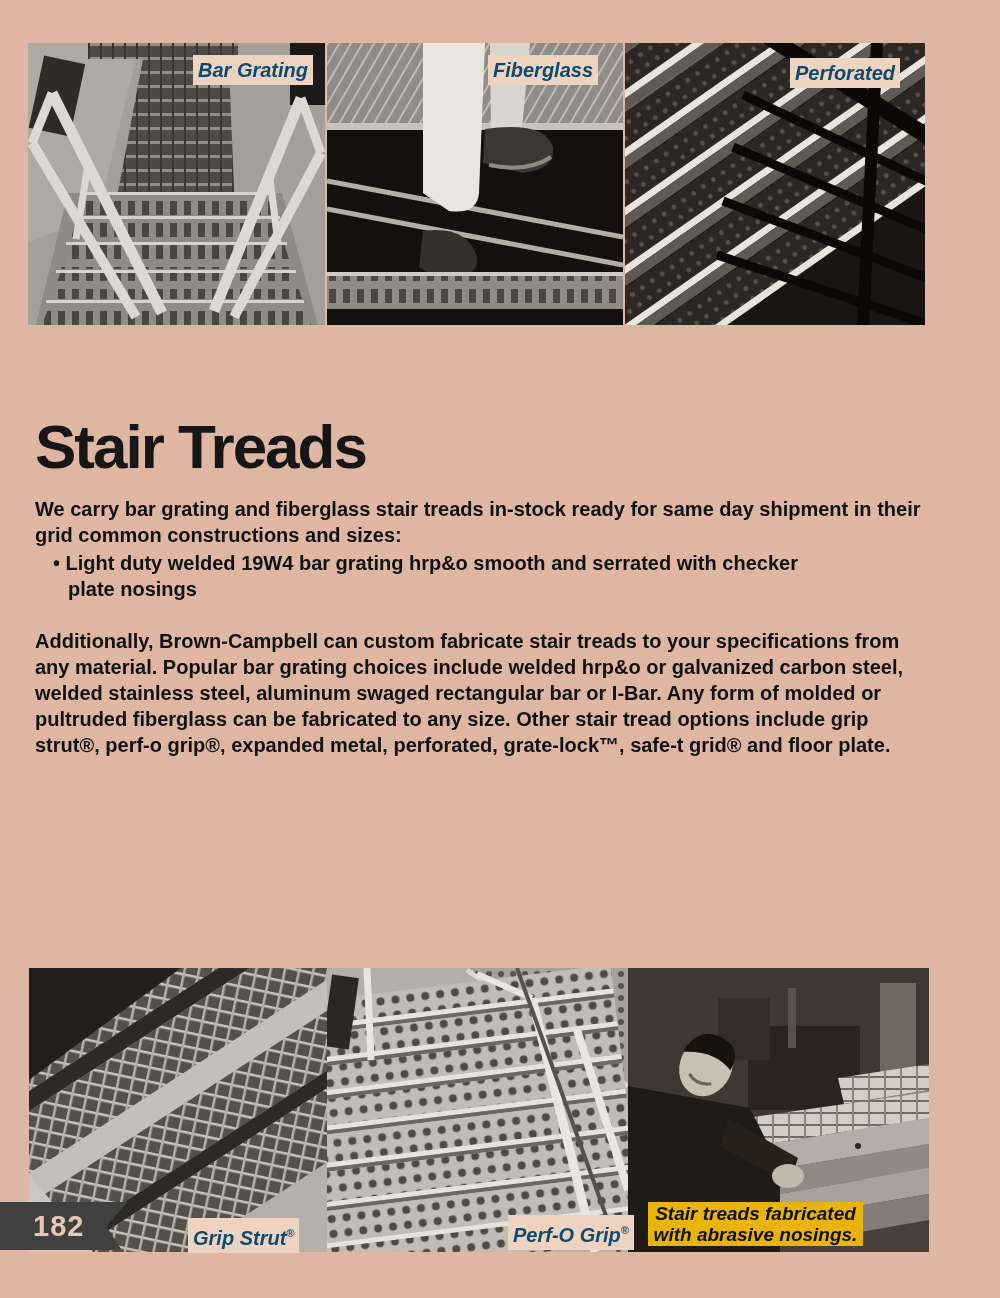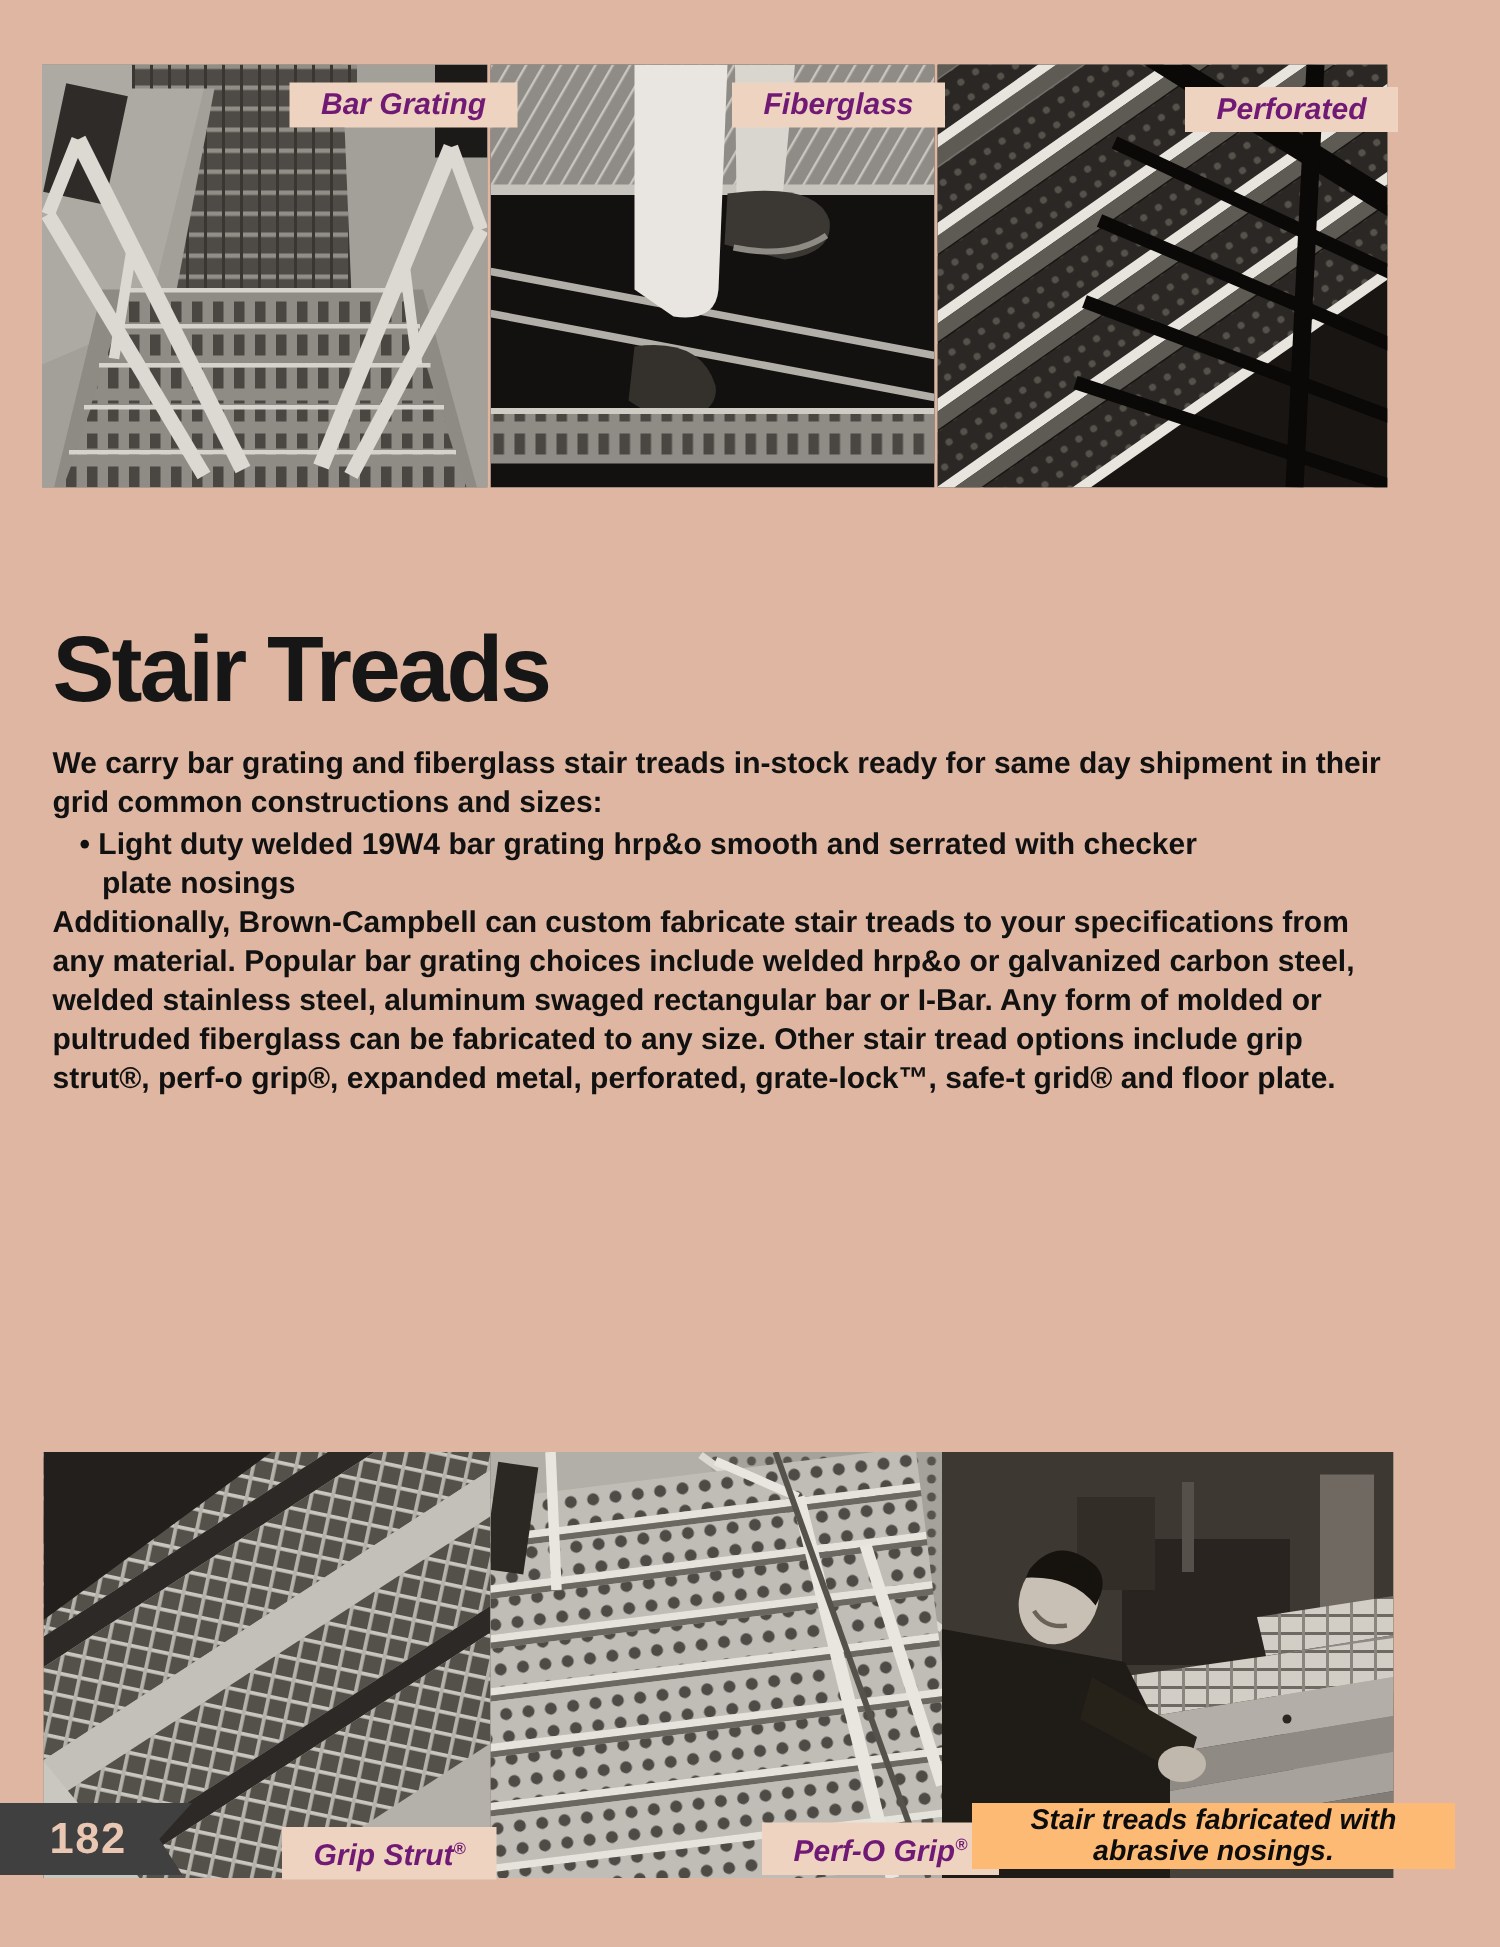--- a/index.html
+++ b/index.html
@@ -5,43 +5,43 @@
   html,body{margin:0;padding:0;}
   body{
     width:1000px;height:1298px;position:relative;overflow:hidden;
     background:#deb6a1;
     font-family:"Liberation Sans", sans-serif;
     color:#111;
   }
   .photo{position:absolute;overflow:hidden;background:#8a8780;}
   .photo svg{display:block;width:100%;height:100%;}
   .plabel{
-    position:absolute;background:#eed3c0;color:#701a75;
+    position:absolute;background:#eed3c0;color:#0c4a6e;
     font-style:italic;font-weight:bold;font-size:20px;line-height:28px;
-    padding:1px 21px;white-space:nowrap;
+    padding:1px 5px;white-space:nowrap;
   }
   .plabel sup{font-size:11px;}
   .caption-box{
-    position:absolute;left:648px;top:1202px;width:322px;height:44px;
-    background:#fdba74;color:#0d0d0d;
+    position:absolute;left:648px;top:1202px;width:215px;height:44px;
+    background:#eab308;color:#0d0d0d;
     font-style:italic;font-weight:bold;font-size:19px;line-height:21px;
     display:flex;align-items:center;justify-content:center;text-align:center;
     padding:1px 2px;box-sizing:border-box;
   }
   .textblock{position:absolute;left:35px;top:414px;width:920px;font-weight:bold;}
   h1.pagetitle{
     margin:0 0 16px 0;font-size:62px;line-height:66px;font-weight:bold;
     letter-spacing:-2px;color:#161616;
   }
   p.intro{margin:0 0 29px 0;font-size:20px;line-height:29px;width:920px;}
   p.intro .lead{font-size:29px;}
   p.para{margin:0;font-size:20px;line-height:26px;width:890px;}
   ul.bullets{list-style:none;margin:2px 0 0 0;padding:0 0 0 18px;width:770px;}
   ul.bullets li{font-size:20px;line-height:26px;padding-left:15px;text-indent:-15px;}
-  p.para3{}
+  p.para3{margin-top:26px;}
   .page-banner{
     position:absolute;left:0;top:1202px;width:128px;height:48px;
     background:#404040;
     clip-path:polygon(0 0,100% 0,83% 50%,95% 100%,0 100%);
     display:flex;align-items:center;
     padding-left:33px;box-sizing:border-box;
     color:#e9c7b2;font-size:29px;font-weight:bold;letter-spacing:1px;
     z-index:5;
   }
 </style>

